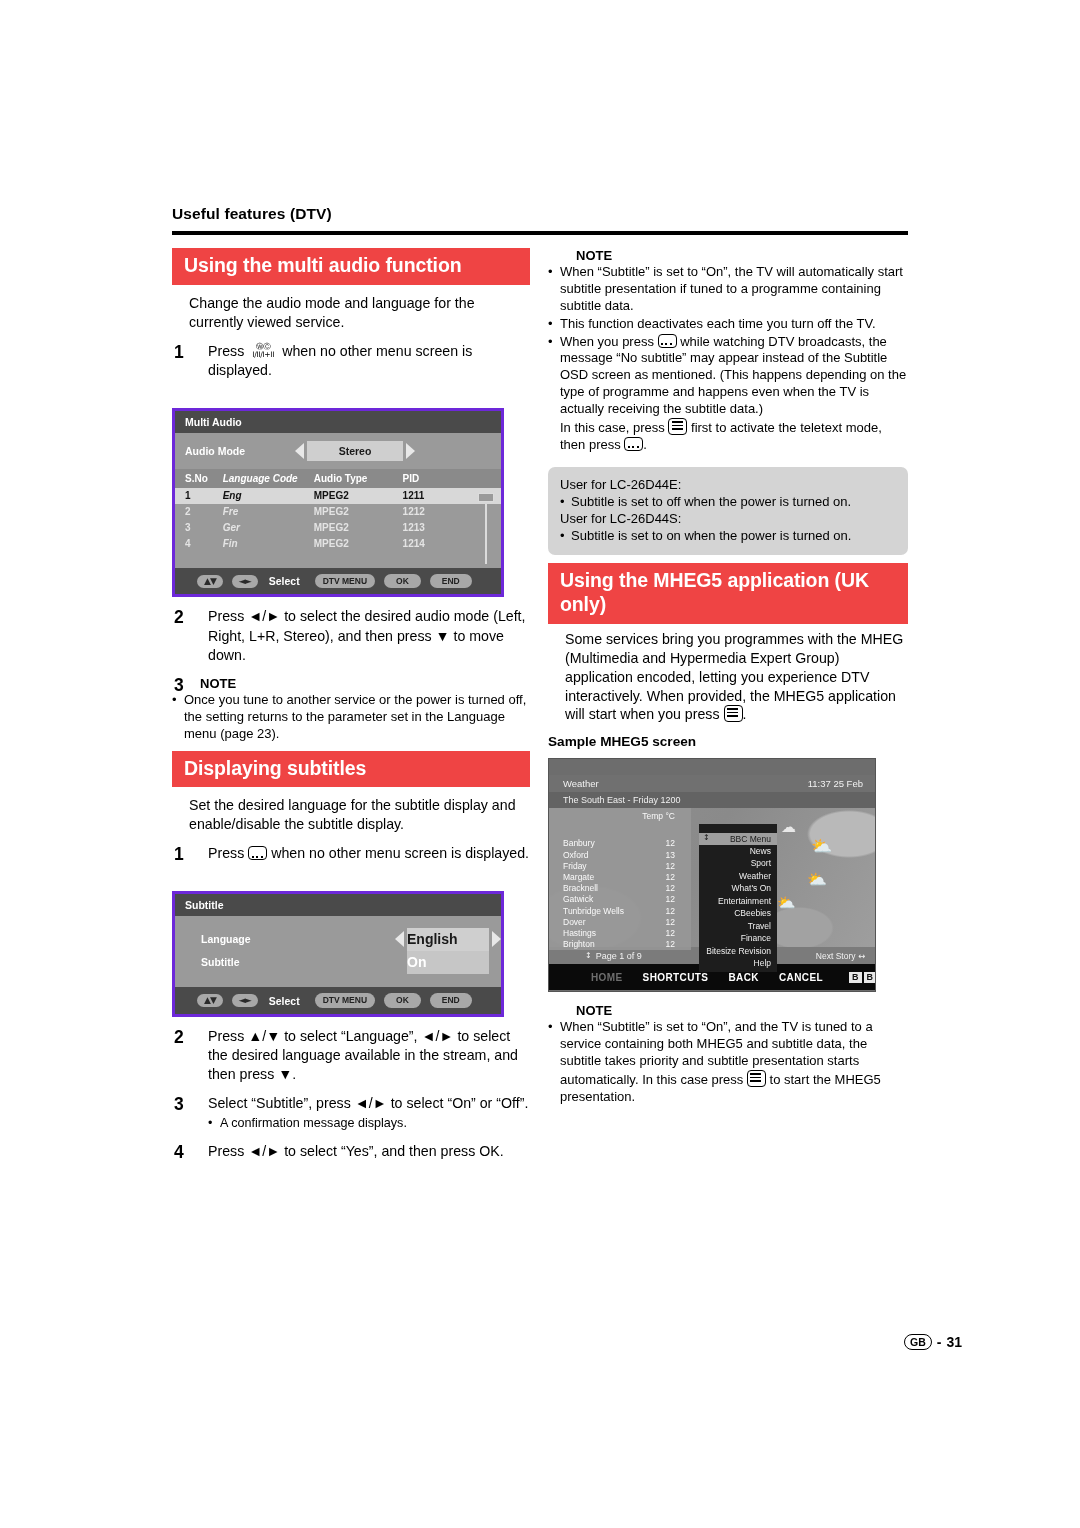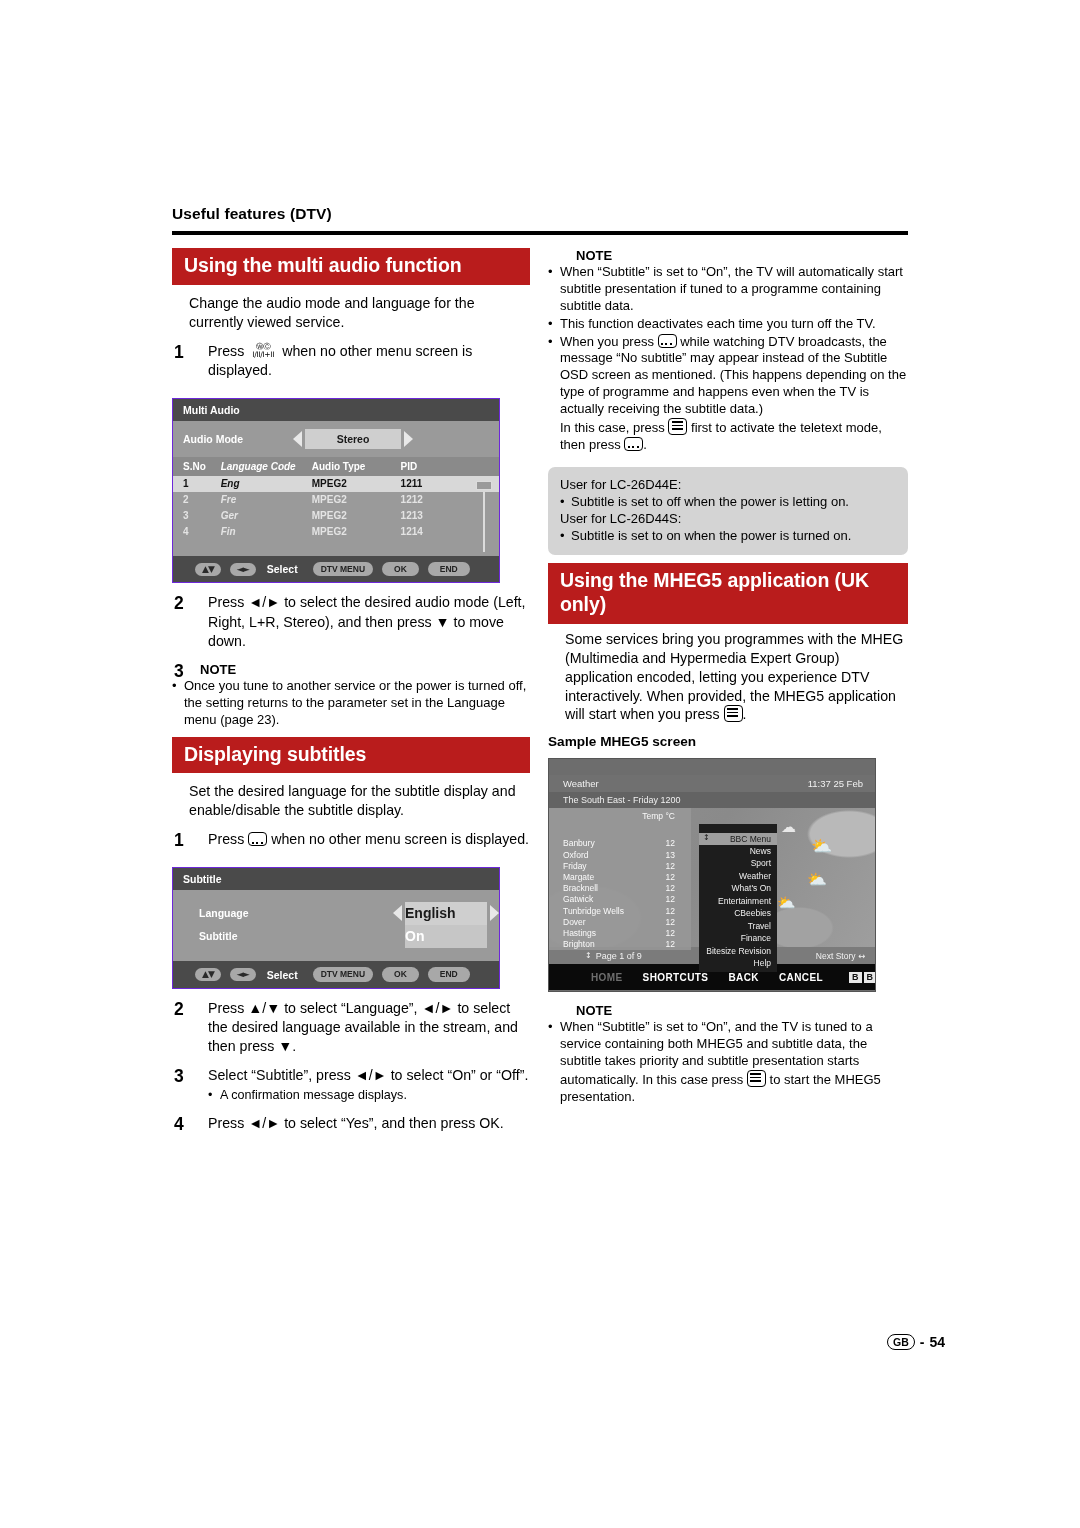--- a/index.html
+++ b/index.html
@@ -50,21 +50,21 @@
   }
   .col-right {
     position: absolute;
     left: 548px;
     top: 248px;
     width: 360px;
   }
 
   
   .bar-head {
-    background: #b91c1c;
+    background: #ef4444;
     color: #fff;
     font-size: 19.5px;
     font-weight: bold;
     padding: 6px 0 7px 12px;
     line-height: 1.22;
     letter-spacing: -.1px;
   }
 
   
   .para {
@@ -190,24 +190,24 @@
     vertical-align: -1px;
     font-family: "DejaVu Sans", sans-serif;
     letter-spacing: -0.3px;
     width: 30px;
   }
   .key-audio span { display: block; }
 
   
   .osd {
     position: relative;
-    margin-top: 18px;
+    margin-top: 28px;
     width: 326px;
     background: #9a9a9a;
-    border: 1px solid #6d28d9;
+    border: 3px solid #6d28d9;
     font-family: "Liberation Sans", sans-serif;
   }
   .osd-title {
     background: #4a4a4a;
     color: #ffffff;
     font-size: 10.5px;
     font-weight: bold;
     padding: 5px 0 5px 10px;
   }
   .osd-body { background: #9a9a9a; padding: 0; }
@@ -499,21 +499,21 @@
     color: #111;
     font-size: 9px;
     font-weight: bold;
     padding: 1px 3px;
     line-height: 1.05;
   }
 
   
   .pg-foot {
     position: absolute;
-    right: 135px;
+    right: 118px;
     top: 1334px;
     display: flex;
     align-items: center;
     gap: 5px;
     font-size: 14px;
     font-weight: bold;
   }
   .gb-badge {
     border: 1.6px solid #000;
     border-radius: 9px;
@@ -699,21 +699,21 @@
         <br>
         <span>In this case, press</span>
         <span class="key key-ttx"></span>
         <span>first to activate the teletext mode, then press</span>
         <span class="key key-cc"></span><span>.</span>
       </li>
     </ul>
 
     <div class="grey-panel">
       <div class="ln">User for LC-26D44E:</div>
-      <div class="bl"><span class="bullet">•</span><span>Subtitle is set to off when the power is letting on.</span></div>
+      <div class="bl"><span class="bullet">•</span><span>Subtitle is set to off when the power is turned on.</span></div>
       <div class="ln">User for LC-26D44S:</div>
       <div class="bl"><span class="bullet">•</span><span>Subtitle is set to on when the power is turned on.</span></div>
     </div>
 
     <div style="height:8px"></div>
     <div class="bar-head">Using the MHEG5 application (UK only)</div>
 
     <div class="para tight">
       <span>Some services bring you programmes with the MHEG (Multimedia and Hypermedia Expert Group) application encoded, letting you experience DTV interactively. When provided, the MHEG5 application will start when you press</span>
       <span class="key key-ttx"></span><span>.</span>
@@ -824,16 +824,16 @@
         <span class="key key-ttx"></span>
         <span>to start the MHEG5 presentation.</span>
       </li>
     </ul>
 
   </div>
 
   <div class="pg-foot">
     <span class="gb-badge">GB</span>
     <span>-</span>
-    <span>54</span>
+    <span>31</span>
   </div>
 
 </div>
 
 </body></html>

